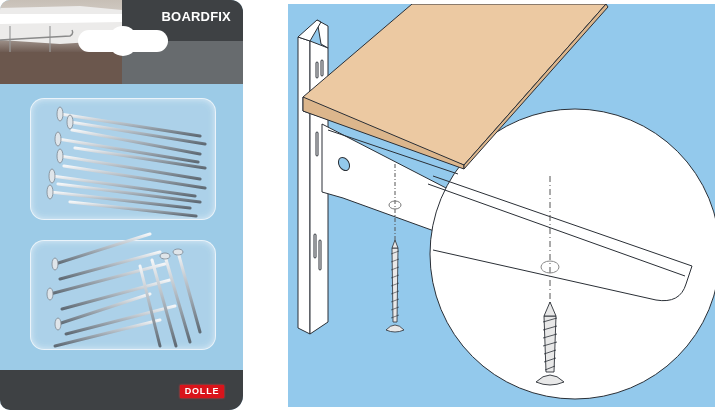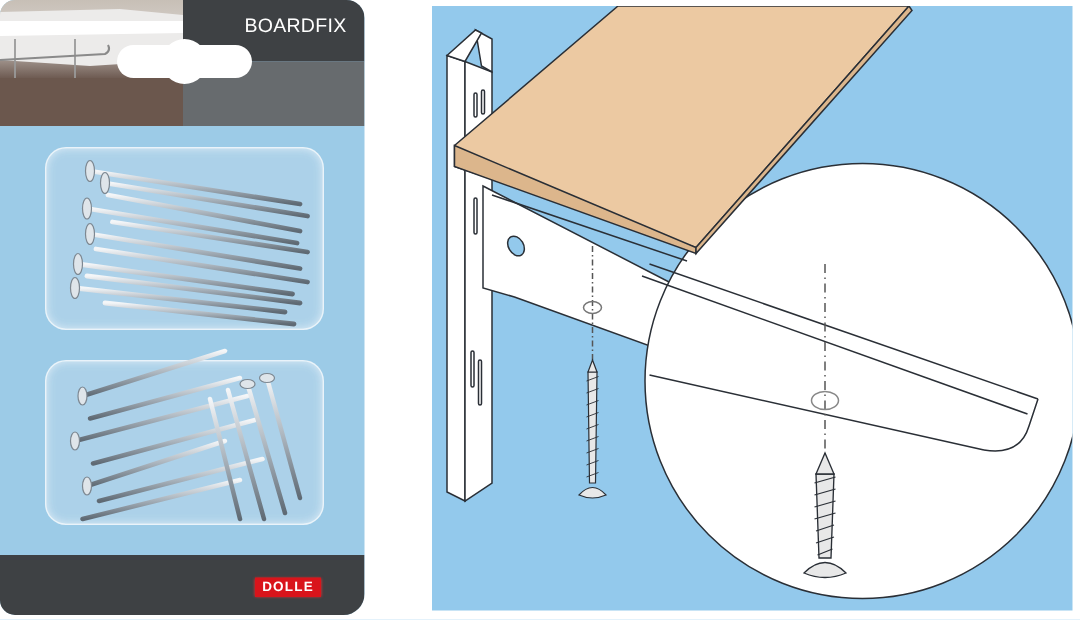--- a/index.html
+++ b/index.html
@@ -1,24 +1,24 @@
 <!DOCTYPE html>
 <html><head>
 <meta charset="utf-8">
 <style>
   html, body { margin: 0; padding: 0; background: #ffffff; }
   body { width: 720px; height: 413px; position: relative; overflow: hidden; font-family: "Liberation Sans", sans-serif; }
   .package { position: absolute; left: 0; top: 0; width: 243px; height: 410px; border-radius: 10px 12px 14px 10px; overflow: hidden; background: #9ccbe7; }
   .pkg-photo { position: absolute; left: 0; top: 0; width: 122px; height: 84px; background: linear-gradient(180deg, #c7bfb6 0%, #d9d4cf 30%, #6e5b52 62%, #5d4c45 100%); }
   .pkg-header { position: absolute; left: 122px; top: 0; width: 121px; height: 41px; background: #3e4144; }
   .pkg-subheader { position: absolute; left: 122px; top: 41px; width: 121px; height: 43px; background: #676b6e; }
-  .brand-title { position: absolute; right: 12px; top: 9px; color: #ffffff; font-weight: normal; font-size: 13px; letter-spacing: 0.2px; }
+  .brand-title { position: absolute; right: 12px; top: 9px; color: #ffffff; font-weight: bold; font-size: 13px; letter-spacing: 0.2px; }
   .hang-hole { position: absolute; left: 78px; top: 26px; width: 90px; height: 30px; }
   .pkg-footer { position: absolute; left: 0; top: 370px; width: 243px; height: 40px; background: #3e4144; }
-  .brand-badge { position: absolute; left: 170px; top: 385px; width: 44px; height: 13px; background: #d9141b; color: #ffffff; font-weight: bold; font-size: 9px; line-height: 13px; text-align: center; letter-spacing: 0.8px; box-shadow: 0 0 2px #ff3030; }
+  .brand-badge { position: absolute; left: 180px; top: 385px; width: 44px; height: 13px; background: #d9141b; color: #ffffff; font-weight: bold; font-size: 9px; line-height: 13px; text-align: center; letter-spacing: 0.8px; box-shadow: 0 0 2px #ff3030; }
   .blister { position: absolute; border-radius: 14px; border: 1px solid rgba(255,255,255,0.75); background: rgba(185,215,235,0.55); box-shadow: inset 0 0 6px rgba(255,255,255,0.6); }
   .illustration { position: absolute; left: 288px; top: 4px; width: 427px; height: 403px; background: #93c9ec; overflow: hidden; }
 </style>
 </head>
 <body>
 
 <div class="package">
   <div class="pkg-photo">
     <svg width="122" height="84" viewBox="0 0 122 84">
       <polygon points="0,8 80,6 122,10 122,40 60,44 0,40" fill="#ecebea"></polygon>

